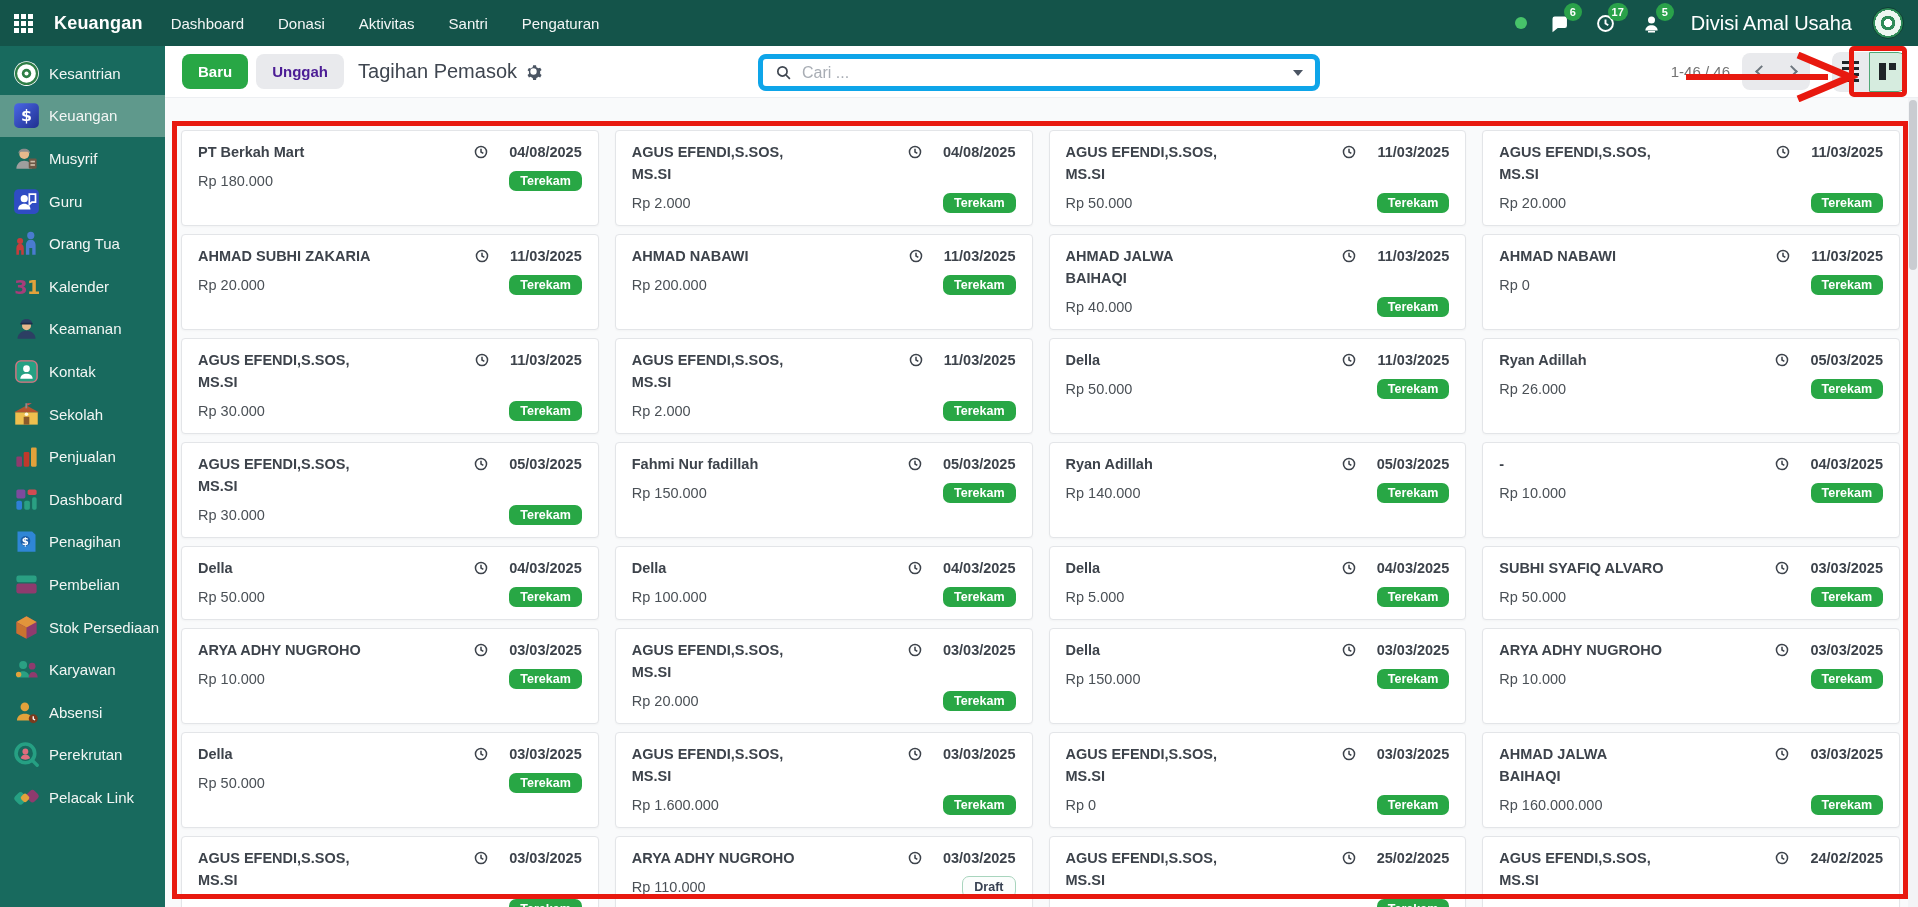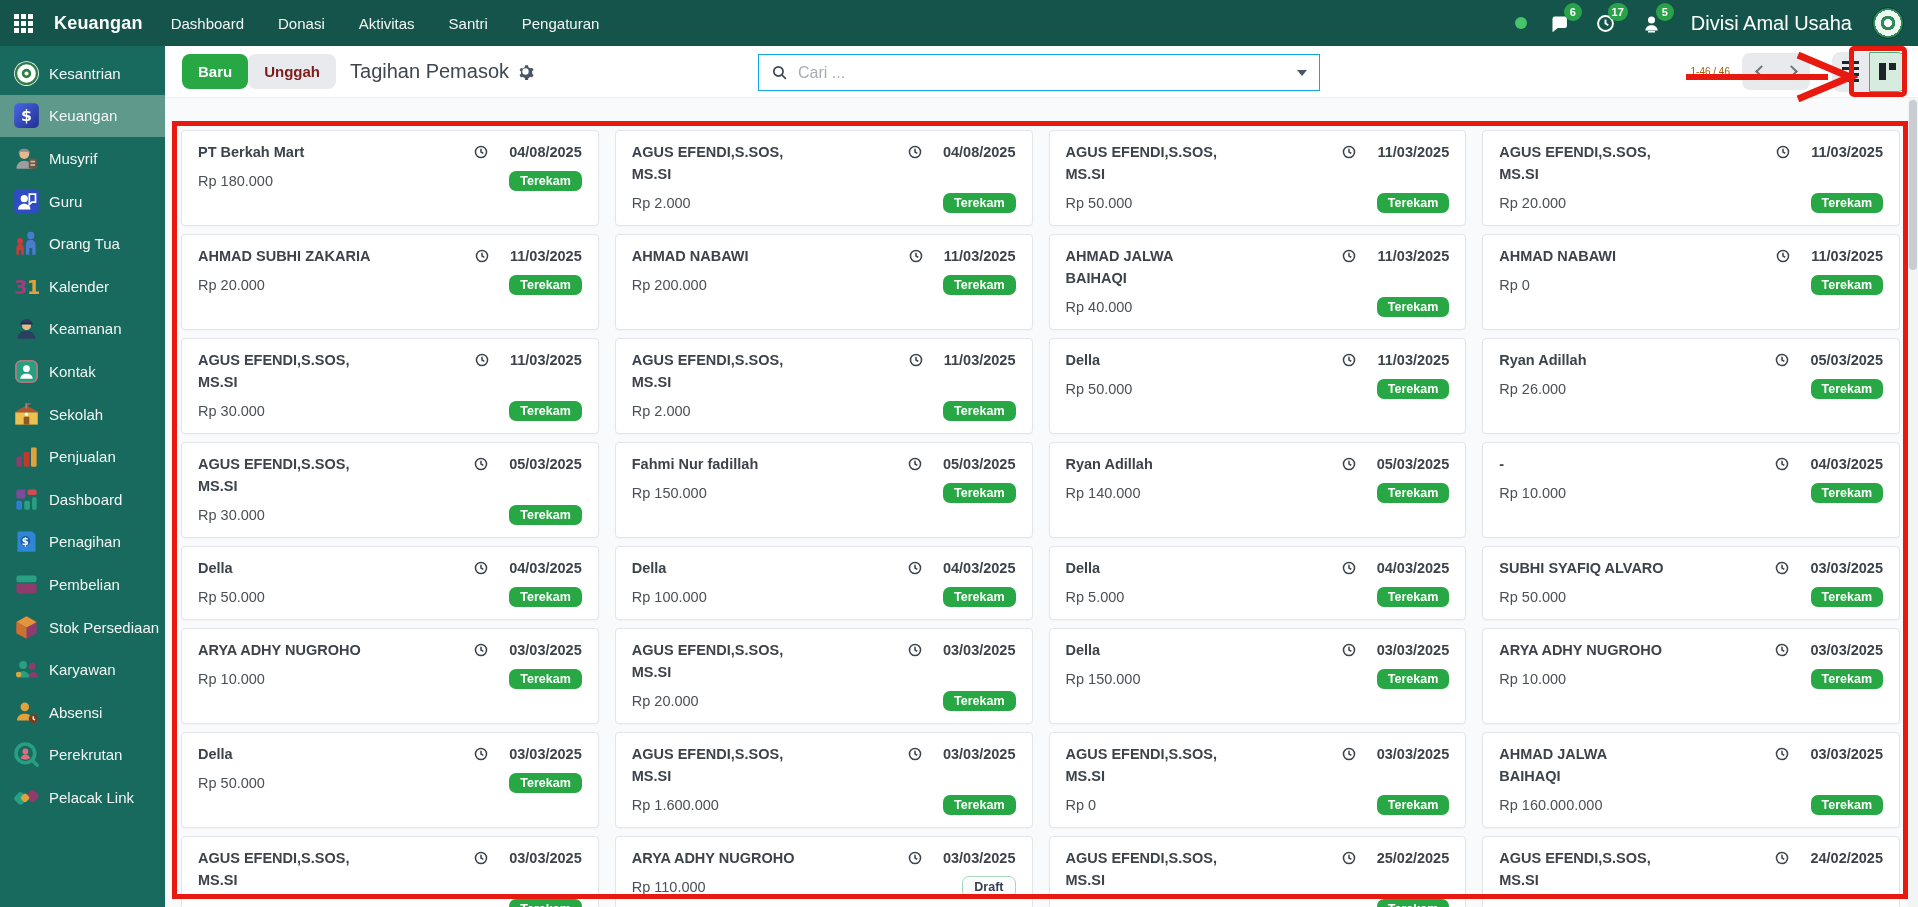--- a/index.html
+++ b/index.html
@@ -28,33 +28,33 @@
   .side-item { height:42.6px; display:flex; align-items:center; padding-left:13px; color:#f2f6f4; font-size:15px; cursor:pointer; }
   .side-item.active { background:#5f998c; }
   .side-icon { width:27px; height:27px; margin-right:9px; display:flex; align-items:center; justify-content:center; flex:none; }
   .side-icon svg { width:27px; height:27px; }
 
   
   .main { position:absolute; left:165px; top:46px; width:1753px; height:861px; background:#f9fafb; }
   .control-panel { position:relative; height:52px; background:#fff; border-bottom:1px solid #edeff2; display:flex; align-items:center; padding:0 12px 0 17px; }
   .btn { height:35px; border:none; border-radius:8px; font-size:15px; font-weight:700; padding:0 16px; cursor:pointer; font-family:inherit; }
   .btn-new { background:#28a745; color:#fff; }
-  .btn-upload { background:#e9eaed; color:#7f1d1d; }
+  .btn-upload { background:#e9eaed; color:#4c1d95; margin-left:8px; }
   .cp-title { font-size:20px; color:#3f4650; margin-left:14px; white-space:nowrap; }
   .gear-btn { margin-left:8px; cursor:pointer; display:flex; align-items:center; }
   .gear-btn svg { width:17px; height:17px; fill:#4b5563; }
 
-  .search-box { position:absolute; left:593px; top:8px; width:562px; height:37px; background:#fff; border:1px solid #0ea5e9; border-radius:0; display:flex; align-items:center; padding:0 12px; }
+  .search-box { position:absolute; left:593px; top:8px; width:562px; height:37px; background:#fff; border:5px solid #0ea5e9; border-radius:8px; display:flex; align-items:center; padding:0 12px; }
   .search-box svg { width:17px; height:17px; flex:none; }
   .search-input { border:none; outline:none; flex:1; margin-left:10px; font-size:16px; color:#374151; font-family:inherit; background:transparent; }
   .search-input::placeholder { color:#a8adb4; }
   .search-caret { width:0; height:0; border-left:5px solid transparent; border-right:5px solid transparent; border-top:6px solid #4b5563; cursor:pointer; }
 
   .cp-right { margin-left:auto; display:flex; align-items:center; }
-  .pager-text { font-size:10px; color:#a16207; margin-right:12px; }
+  .pager-text { font-size:15px; color:#737373; margin-right:12px; }
   .pager-group { display:flex; background:#e9eaed; border-radius:8px; overflow:hidden; }
   .pager-btn { width:34px; height:37px; display:flex; align-items:center; justify-content:center; cursor:pointer; }
   .chev { width:9px; height:9px; border-right:2px solid #6c757d; border-bottom:2px solid #6c757d; }
   .chev.left { transform:rotate(135deg); margin-left:4px; }
   .chev.right { transform:rotate(-45deg); margin-right:4px; }
   .switcher { display:flex; margin-left:22px; border-radius:8px; overflow:hidden; }
   .sw-btn { width:37px; height:40px; display:flex; align-items:center; justify-content:center; cursor:pointer; }
   .sw-list { background:#e9eaed; border-radius:8px 0 0 8px; }
   .sw-kanban { background:#d6ecdf; border:1px solid #51a877; border-radius:0 8px 8px 0; }
   .list-glyph { display:flex; flex-direction:column; gap:3px; }

